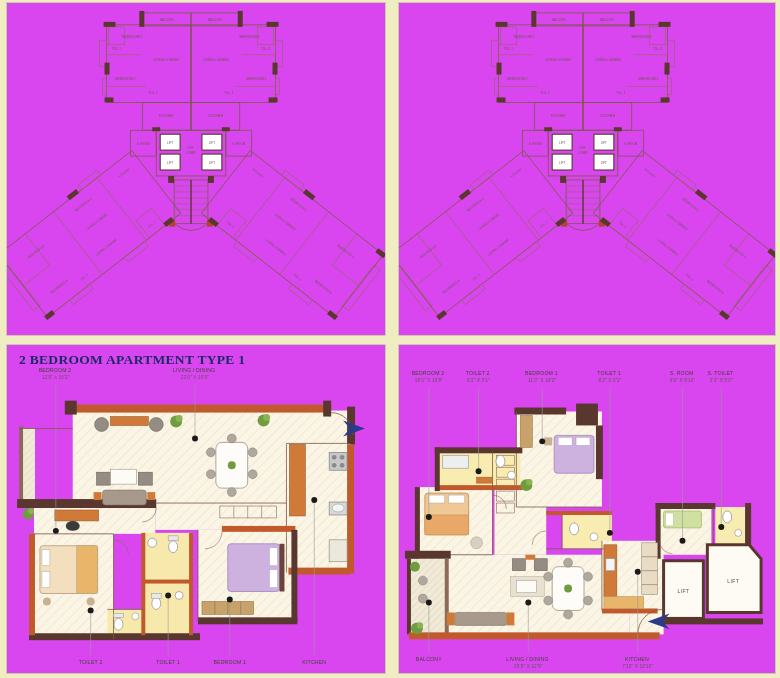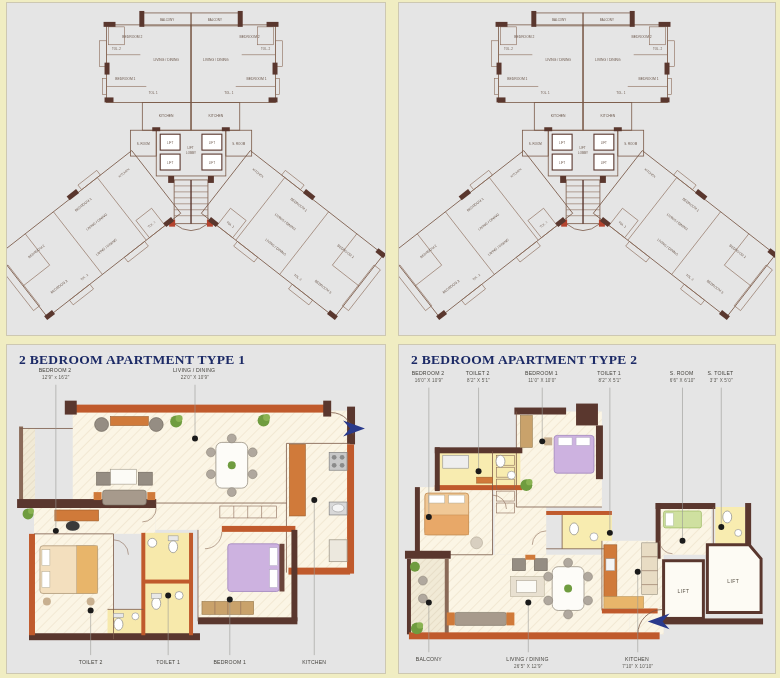--- a/index.html
+++ b/index.html
@@ -1,18 +1,18 @@
 <!DOCTYPE html>
 <html><head>
 <meta charset="utf-8">
 <style>
   html,body{margin:0;padding:0;}
   body{font-family:"Liberation Sans",sans-serif;}
   #page{position:relative;width:780px;height:678px;background:#f0edc2;overflow:hidden;}
-  .panel{position:absolute;background:#e5e5e5;border:1px solid #cdc8b2;box-sizing:border-box;}
+  .panel{position:absolute;background:#d946ef;border:1px solid #cdc8b2;box-sizing:border-box;}
   #panel-tl{left:6px;top:2px;width:380px;height:334px;}
   #panel-tr{left:398px;top:2px;width:378px;height:334px;}
   #panel-bl{left:6px;top:344px;width:380px;height:330px;}
   #panel-br{left:398px;top:344px;width:378px;height:330px;}
   .panel svg{position:absolute;left:0;top:0;width:100%;height:100%;}
   .panel-title{position:absolute;top:7px;left:12px;font-family:"Liberation Serif",serif;
     font-weight:bold;font-size:13.5px;letter-spacing:.3px;color:#1c2a66;z-index:3;}
   svg text{font-family:"Liberation Sans",sans-serif;}
   .lbl{font-size:3.4px;fill:#6a564a;text-anchor:middle;}
   .lbl2{font-size:3px;fill:#6a564a;text-anchor:middle;}
@@ -330,21 +330,20 @@
           <circle cx="224" cy="256" r="3" fill="#1a1a1a"></circle>
       <text class="co" x="224" y="321">BEDROOM 1</text>
       <line x1="309" y1="156" x2="309" y2="312" class="ldr"></line>
           <circle cx="309" cy="156" r="3" fill="#1a1a1a"></circle>
       <text class="co" x="309" y="321">KITCHEN</text>
     </g>
   </svg>
 </div>
 
 <div class="panel" id="panel-br">
-  <div class="panel-title">2 BEDROOM APARTMENT TYPE 2</div>
   <svg viewBox="0 0 378 328">
 
     <g>
       <rect x="118" y="66" width="86" height="96" fill="#fbf5e5"></rect>
           <rect x="118" y="66" width="86" height="96" fill="url(#hatch)"></rect>
       <rect x="40" y="106" width="82" height="36" fill="#f8ecb0"></rect>
       <rect x="20" y="142" width="74" height="68" fill="#fbf5e5"></rect>
           <rect x="20" y="142" width="74" height="68" fill="url(#hatch)"></rect>
       <rect x="96" y="142" width="52" height="68" fill="#fbf5e5"></rect>
           <rect x="96" y="142" width="52" height="68" fill="url(#hatch)"></rect>

